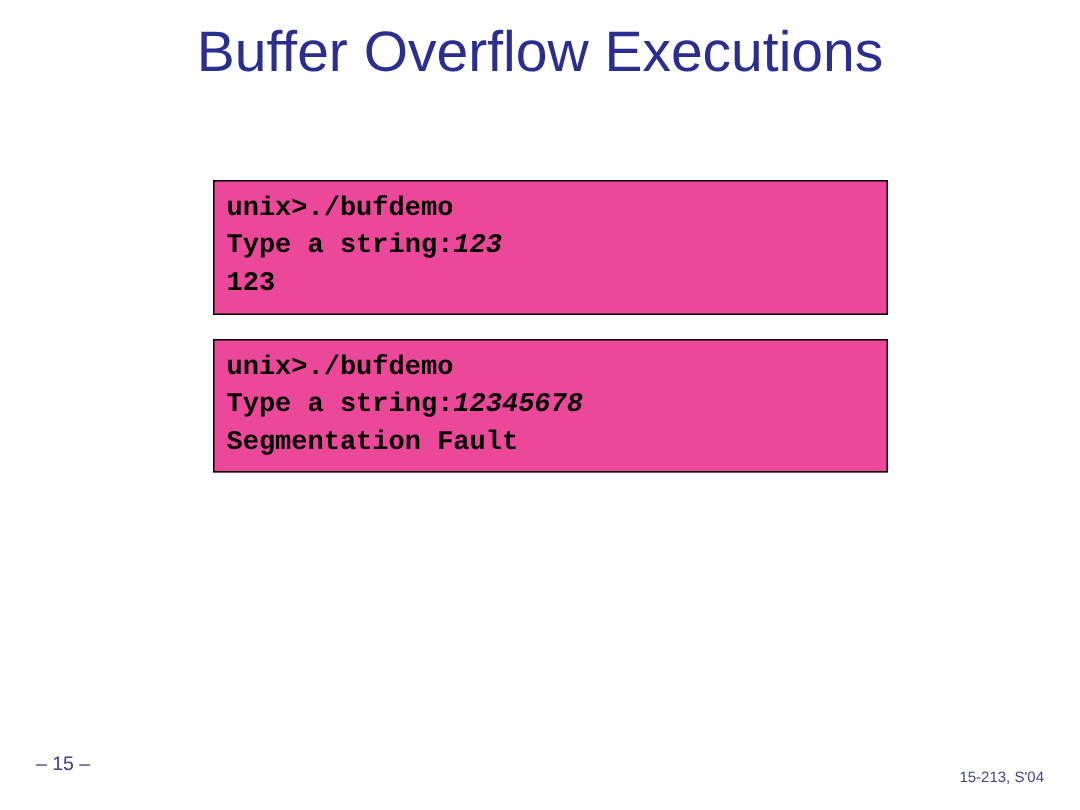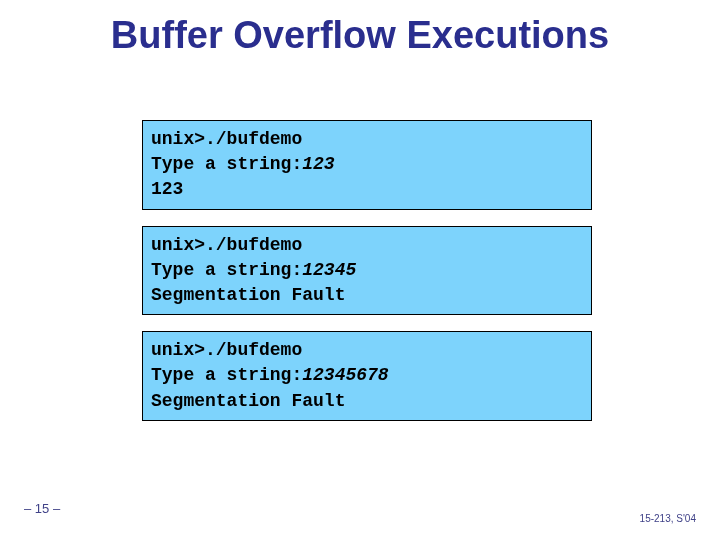--- a/index.html
+++ b/index.html
@@ -12,32 +12,32 @@
     position: relative;
     overflow: hidden;
   }
   .title {
     position: absolute;
     top: 14px;
     left: 0;
     width: 720px;
     text-align: center;
     font-size: 38px;
-    font-weight: bold;
+    font-weight: normal;
     color: #2a2e8e;
   }
   .terms {
     position: absolute;
     top: 120px;
     left: 142px;
     width: 450px;
   }
   .term {
     border: 1.5px solid #000;
-    background: #7dd3fc;
+    background: #ec4899;
     font-family: "Courier New", Courier, monospace;
     font-weight: bold;
     font-size: 18px;
     line-height: 1.4;
     color: #000;
     padding: 6px 8px 6px 8px;
     margin-bottom: 16px;
     white-space: pre;
   }
   .term .input {
@@ -61,23 +61,20 @@
 </head>
 <body>
 
 <div class="title">Buffer Overflow Executions</div>
 
 <div class="terms">
   <div class="term"><span>unix&gt;./bufdemo</span>
 <span>Type a string:</span><span class="input">123</span>
 <span>123</span></div>
 
-  <div class="term"><span>unix&gt;./bufdemo</span>
-<span>Type a string:</span><span class="input">12345</span>
-<span>Segmentation Fault</span></div>
 
   <div class="term"><span>unix&gt;./bufdemo</span>
 <span>Type a string:</span><span class="input">12345678</span>
 <span>Segmentation Fault</span></div>
 </div>
 
 <div class="footer-left">– 15 –</div>
 <div class="footer-right">15-213, S'04</div>
 
 </body></html>

